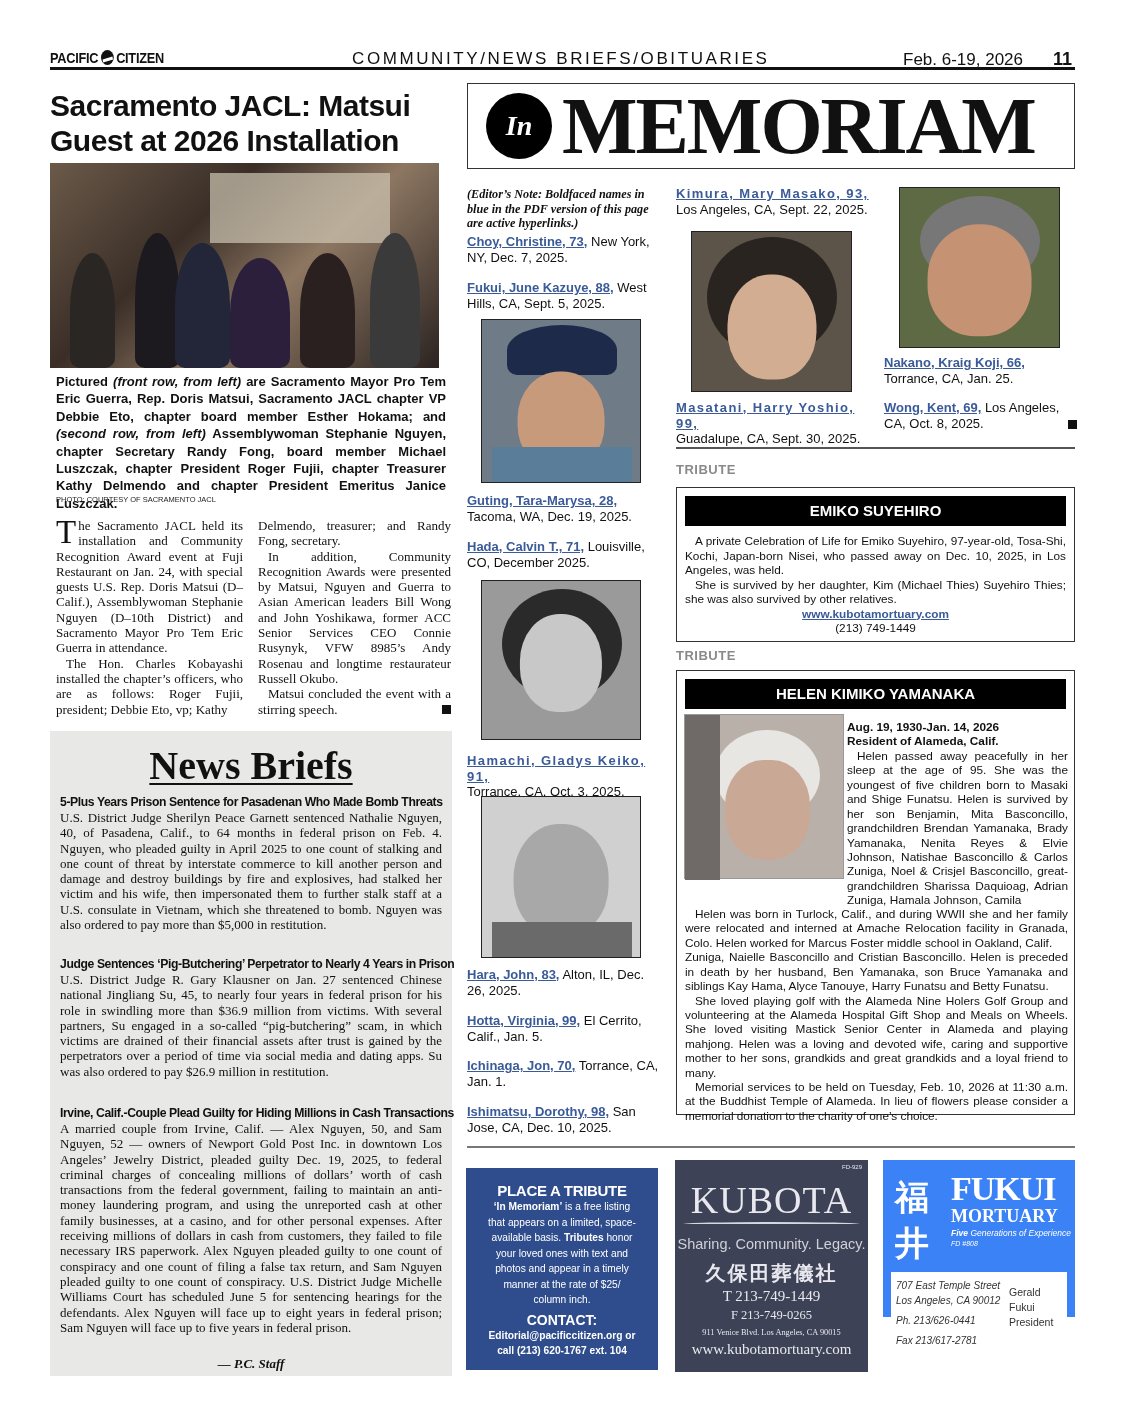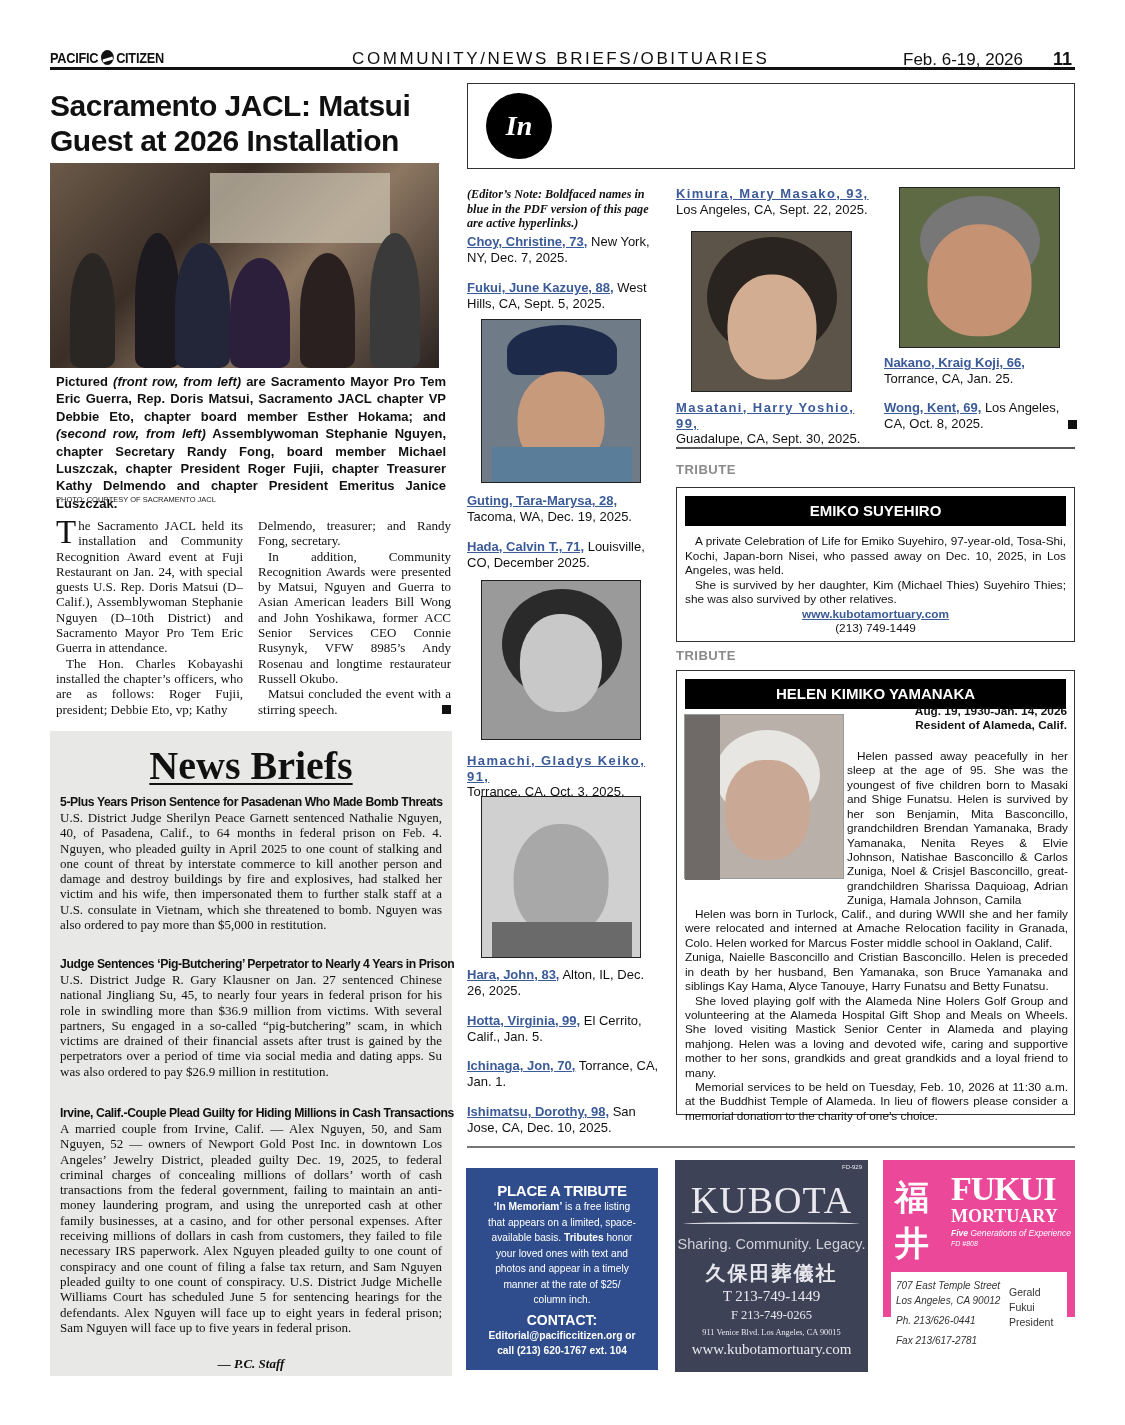--- a/index.html
+++ b/index.html
@@ -50,42 +50,42 @@
 .rule{height:2px;background:#555}
 #emiko-box{left:676px;top:487px;width:399px;height:155px;border:1.5px solid #333}
 #emiko-hdr{position:absolute;left:8px;top:8px;right:8px;height:30px;background:#000;color:#fff;font:bold 15px/30px "Liberation Sans",sans-serif;text-align:center}
 #emiko-body{position:absolute;left:8px;top:46px;right:8px;font:11.8px/14.5px "Liberation Sans",sans-serif;text-align:justify}
 #emiko-body p{text-indent:10px}
 .ctr{text-align:center;text-indent:0!important}
 .lnk{color:#3a5a98;font-weight:bold;text-decoration:underline}
 #helen-box{left:676px;top:670px;width:399px;height:445px;border:1.5px solid #333}
 #helen-hdr{position:absolute;left:8px;top:8px;right:8px;height:30px;background:#000000;color:#fff;font:bold 15px/30px "Liberation Sans",sans-serif;text-align:center}
 #helen-photo{position:absolute;left:7px;top:43px;width:160px;height:165px;background:#b9b1a9;border:1px solid #999}
-#helen-dates{position:absolute;left:170px;top:33px;width:220px;text-align:right;font:bold 11.8px/14.4px "Liberation Sans",sans-serif}
+#helen-dates{position:absolute;left:170px;top:49px;width:220px;text-align:left;font:bold 11.8px/14.4px "Liberation Sans",sans-serif}
 #helen-top{position:absolute;left:170px;top:78px;width:221px;font:11.8px/14.42px "Liberation Sans",sans-serif;text-align:justify}
 #helen-rest{position:absolute;left:8px;top:236px;width:383px;font:11.8px/14.42px "Liberation Sans",sans-serif;text-align:justify}
 .tx p{text-indent:10px}
 
 #hr-bottom{left:467px;top:1146px;width:608px;height:1.5px;background:#777}
 #ad-tribute{left:466px;top:1168px;width:192px;height:202px;background:#2f4d8c;color:#fff;text-align:center;padding-top:14px}
 #ad-tribute .h{font:bold 15px "Liberation Sans",sans-serif;letter-spacing:-0.3px}
 #ad-tribute .b{font:10.2px/15.5px "Liberation Sans",sans-serif;padding:0 22px}
 #ad-tribute .c{font:bold 14px "Liberation Sans",sans-serif;margin-top:4px}
 #ad-tribute .e{font:bold 10.2px/15.5px "Liberation Sans",sans-serif}
 #ad-kubota{left:675px;top:1160px;width:193px;height:212px;background:#3d4256;color:#e8e8ee;text-align:center}
 #ad-kubota .fd{position:absolute;right:6px;top:4px;font-size:6px}
 #ad-kubota .logo{position:absolute;left:0;right:0;top:18px;font:38px "Liberation Serif",serif;letter-spacing:1px}
 #ad-kubota .wave{position:absolute;left:8px;right:8px;top:62px;height:4px;border-top:2px solid #d8d8e0;border-radius:50%}
 #ad-kubota .tag{position:absolute;left:0;right:0;top:76px;font:14.5px "Liberation Sans",sans-serif;color:#cfd0d8}
 #ad-kubota .jp{position:absolute;left:0;right:0;top:100px;font:bold 20px "DejaVu Sans",sans-serif;letter-spacing:2px}
 #ad-kubota .t{position:absolute;left:0;right:0;top:128px;font:15px "Liberation Serif",serif}
 #ad-kubota .f{position:absolute;left:0;right:0;top:148px;font:12.5px "Liberation Serif",serif}
 #ad-kubota .a{position:absolute;left:0;right:0;top:168px;font:8.3px "Liberation Serif",serif}
 #ad-kubota .w{position:absolute;left:0;right:0;top:181px;font:15px "Liberation Serif",serif}
-#ad-fukui{left:883px;top:1160px;width:192px;height:157px;background:#ec4899;color:#fff}
+#ad-fukui{left:883px;top:1160px;width:192px;height:157px;background:#3b82f6;color:#fff}
 #ad-fukui .kanji{position:absolute;left:12px;top:14px;font:bold 34px/46px "DejaVu Sans",sans-serif;width:40px}
 #ad-fukui .name{position:absolute;left:68px;top:12px;font:bold 34px/34px "Liberation Serif",serif;letter-spacing:-1px}
 #ad-fukui .mort{position:absolute;left:68px;top:46px;font:bold 18px "Liberation Serif",serif}
 #ad-fukui .five{position:absolute;left:68px;top:68px;font:italic 8.5px "Liberation Sans",sans-serif}
 #ad-fukui .fdn{position:absolute;left:68px;top:80px;font:italic 7px "Liberation Sans",sans-serif}
 #ad-fukui .card{position:absolute;left:8px;top:112px;width:176px;height:90px;background:#fff;color:#333;font:italic 10px/15px "Liberation Sans",sans-serif;padding:6px 5px}
 #ad-fukui .pres{position:absolute;left:126px;top:125px;font:10.5px/15px "Liberation Sans",sans-serif;color:#333}
 </style>
 </head>
 <body>
@@ -135,20 +135,21 @@
   <div class="nb-body">U.S. District Judge R. Gary Klausner on Jan. 27 sentenced Chinese national Jingliang Su, 45, to nearly four years in federal prison for his role in swindling more than $36.9 million from victims. With several partners, Su engaged in a so-called “pig-butchering” scam, in which victims are drained of their financial assets after trust is gained by the perpetrators over a period of time via social media and dating apps. Su was also ordered to pay $26.9 million in restitution.</div>
 </div>
 <div class="abs" id="nb3">
   <div class="nb-head">Irvine, Calif.-Couple Plead Guilty for Hiding Millions in Cash Transactions</div>
   <div class="nb-body">A married couple from Irvine, Calif. — Alex Nguyen, 50, and Sam Nguyen, 52 — owners of Newport Gold Post Inc. in downtown Los Angeles’ Jewelry District, pleaded guilty Dec. 19, 2025, to federal criminal charges of concealing millions of dollars’ worth of cash transactions from the federal government, failing to maintain an anti-money laundering program, and using the unreported cash at other family businesses, at a casino, and for other personal expenses. After receiving millions of dollars in cash from customers, they failed to file necessary IRS paperwork. Alex Nguyen pleaded guilty to one count of conspiracy and one count of filing a false tax return, and Sam Nguyen pleaded guilty to one count of conspiracy. U.S. District Judge Michelle Williams Court has scheduled June 5 for sentencing hearings for the defendants. Alex Nguyen will face up to eight years in federal prison; Sam Nguyen will face up to five years in federal prison.</div>
 </div>
 <div class="abs" id="nb-sig">— P.C. Staff</div>
 
 <div class="abs" id="mem-banner">
   <div id="mem-in">In</div>
+  <div id="mem-word">MEMORIAM</div>
 </div>
 <div class="abs" id="ed-note">(Editor’s Note: Boldfaced names in blue in the PDF version of this page are active hyperlinks.)</div>
 
 <div class="abs ob" style="left:467px;top:234px;width:196px"><a class="nm">Choy, Christine, 73,</a><span> New York, NY, Dec. 7, 2025.</span></div>
 <div class="abs ob" style="left:467px;top:280px;width:196px"><a class="nm">Fukui, June Kazuye, 88,</a><span> West Hills, CA, Sept. 5, 2025.</span></div>
 <div class="photo" style="left:481px;top:319px;width:160px;height:164px;background:#6f7b86">
   <div style="position:absolute;left:25px;top:5px;width:110px;height:50px;background:#1d2a4a;border-radius:50% 50% 10px 10px"></div>
   <div class="face" style="background:#c79a7c;top:62%;width:55%;height:60%"></div>
   <div style="position:absolute;left:10px;bottom:0;width:140px;height:35px;background:#5a7d9a"></div>
 </div>

